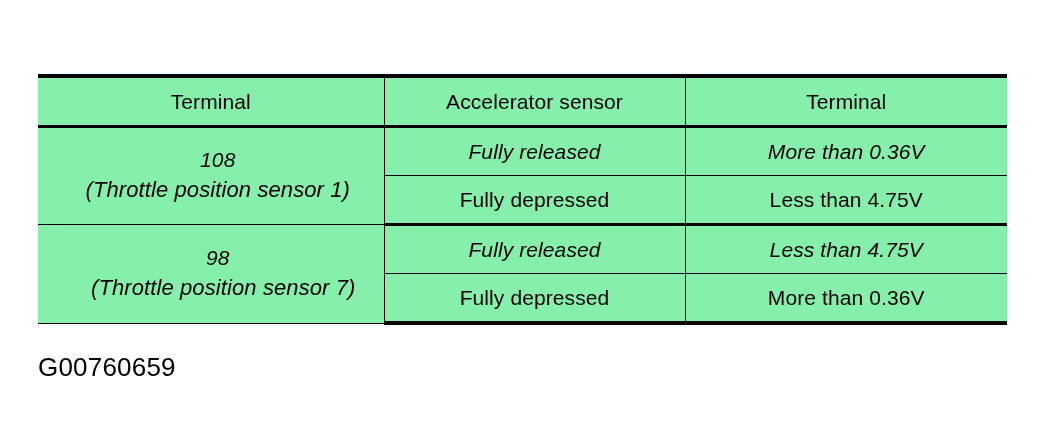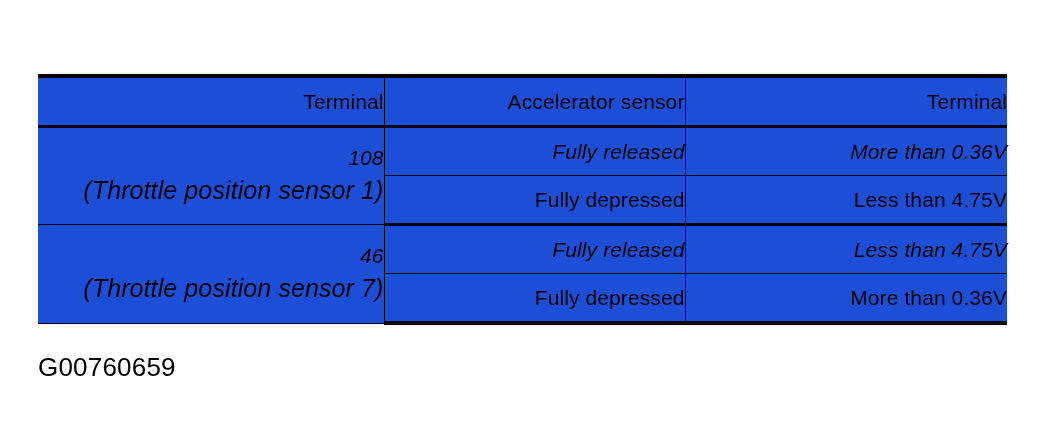--- a/index.html
+++ b/index.html
@@ -26,22 +26,21 @@
     border-collapse: collapse;
     table-layout: fixed;
   }
 
   #spec-table td,
   #spec-table th {
     padding: 0;
     margin: 0;
     font-weight: normal;
     vertical-align: middle;
-    background: #1d4ed8;
-    text-align: right;
+    background: #86efac;
   }
 
   
   .col-terminal  { width: 346px; }
   .col-pedal     { width: 301px; }
   .col-voltage   { width: 322px; }
 
   
   .rule-thick-top td   { border-top: 4px solid #000; }
   .rule-thick-bot td   { border-bottom: 4px solid #000; }
@@ -73,21 +72,21 @@
     padding-left: 14px !important;
     line-height: 1.38;
     font-size: 21px;
   }
   .terminal-num {
     display: block;
     font-size: 21px;
   }
   .terminal-desc {
     display: block;
-    font-size: 25px;
+    font-size: 22px;
   }
   .terminal-desc.indented {
     padding-left: 11px;
   }
 
   
   #caption {
     position: absolute;
     left: 38px;
     top: 352px;
@@ -136,21 +135,21 @@
       <td class="v-right">
         <span>Fully depressed</span>
       </td>
       <td>
         <span>Less than 4.75V</span>
       </td>
     </tr>
 
     <tr class="body-row rule-thin">
       <td class="terminal-cell v-right" rowspan="2">
-        <span class="terminal-num">46</span>
+        <span class="terminal-num">98</span>
         <span class="terminal-desc indented">(Throttle position sensor 7)</span>
       </td>
       <td class="v-right">
         <span>Fully released</span>
       </td>
       <td>
         <span>Less than 4.75V</span>
       </td>
     </tr>
 

